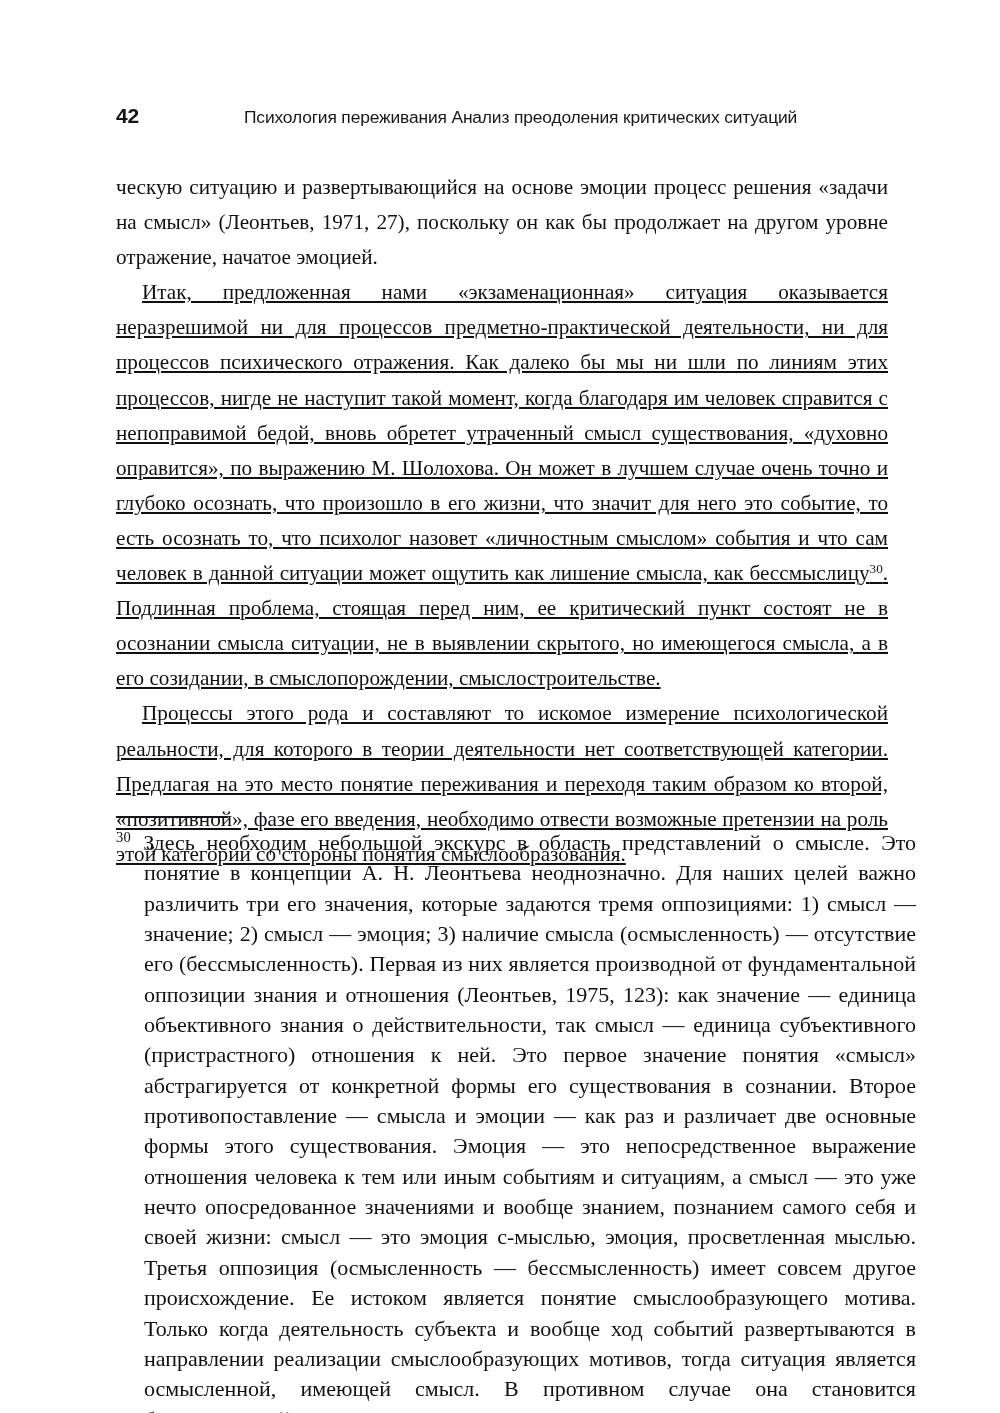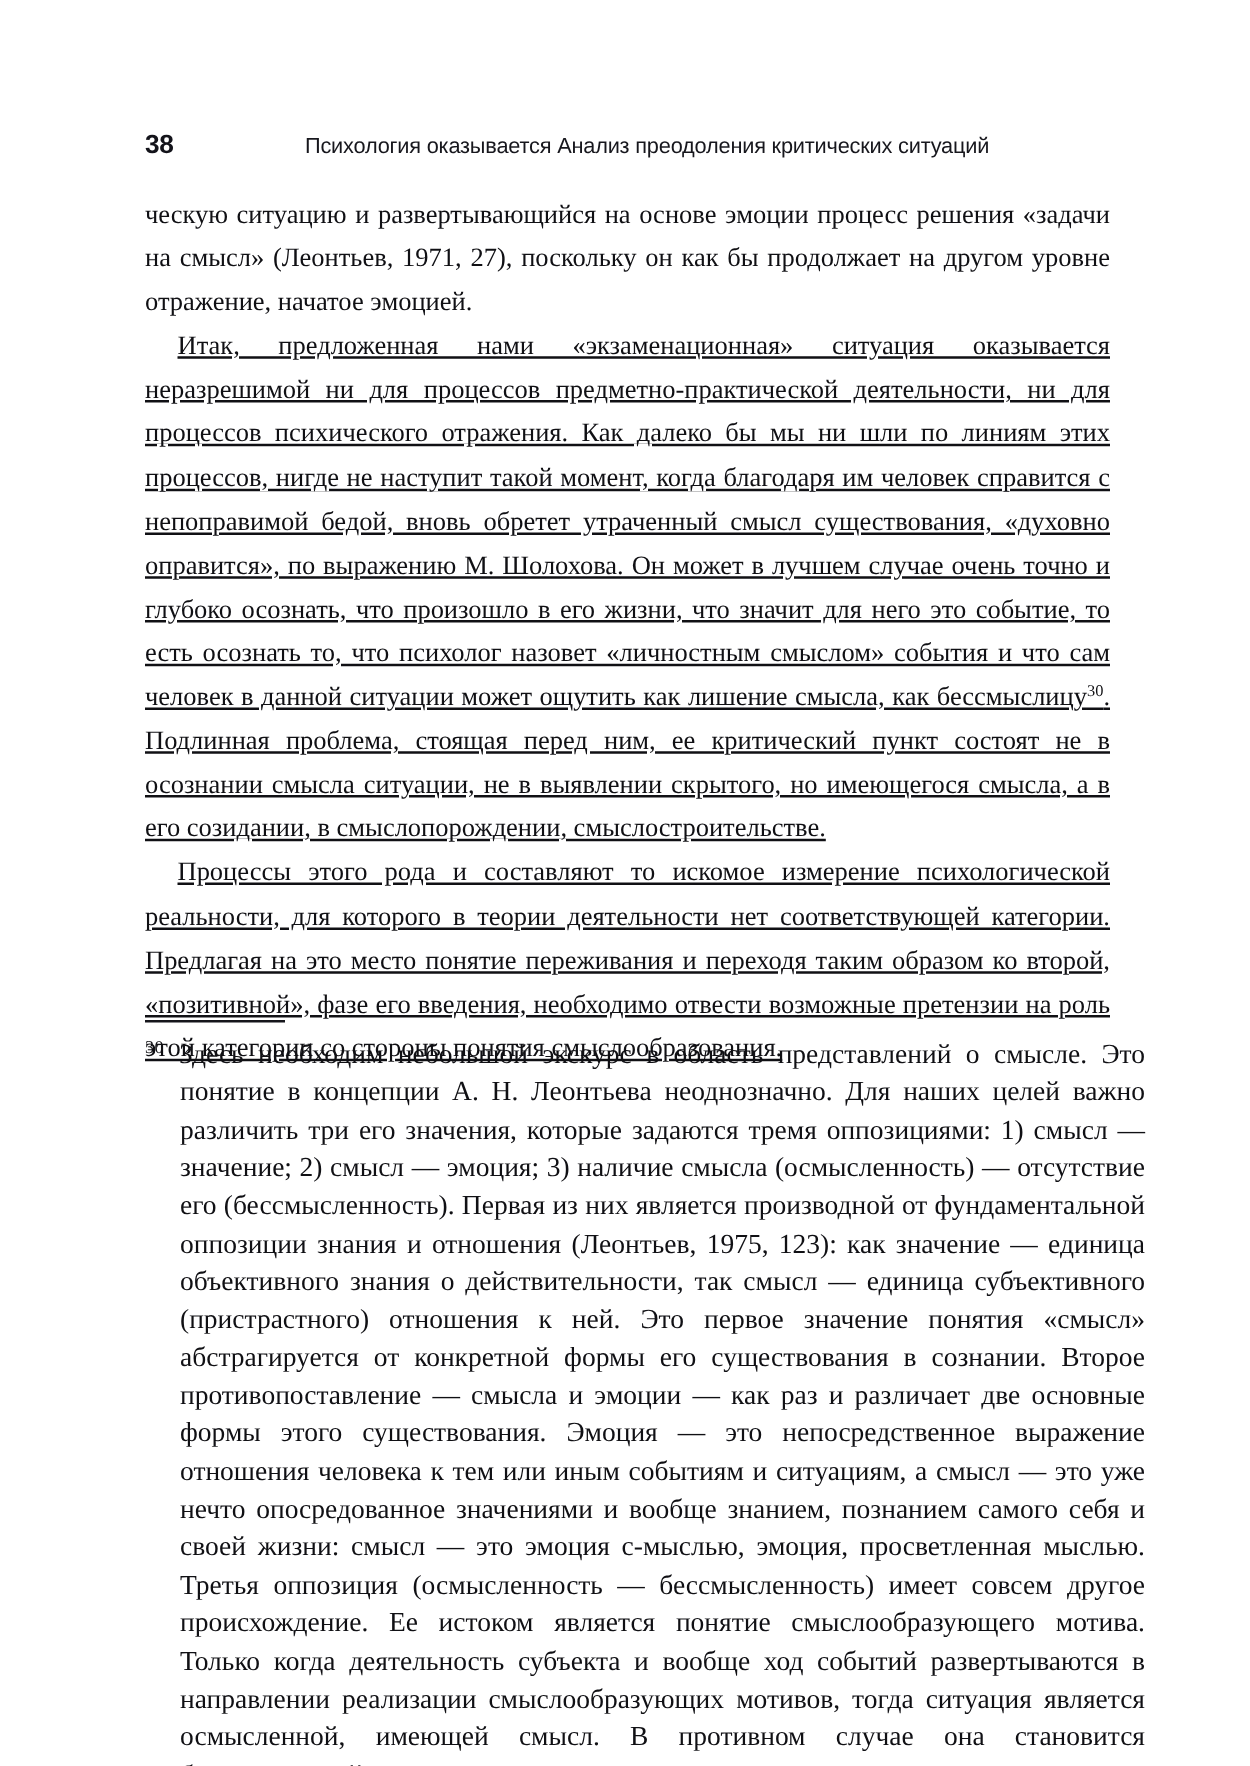--- a/index.html
+++ b/index.html
@@ -50,21 +50,21 @@
     font-size: 17.4px;
     color: #17171d;
     letter-spacing: -0.15px;
     white-space: nowrap;
   }
 
   
   .body-block {
     position: absolute;
     left: 116px;
-    top: 154px;
+    top: 170px;
     width: 772px;
   }
   .body-block p {
     margin: 0;
     font-size: 21.2px;
     line-height: 35.1px;
     text-align: justify;
     text-justify: inter-word;
     text-indent: 0;
     hyphens: none;
@@ -110,22 +110,22 @@
     display: inline-block;
     width: 12px;
   }
 </style>
 </head>
 <body>
 
 <div class="page">
 
   <div class="header">
-    <span class="folio">38</span>
-    <span class="running-title">Психология оказывается Анализ преодоления критических ситуаций</span>
+    <span class="folio">42</span>
+    <span class="running-title">Психология переживания Анализ преодоления критических ситуаций</span>
   </div>
 
   <div class="body-block">
 
     <p>ческую ситуацию и развертывающийся на основе эмоции процесс решения «задачи на смысл» (Леонтьев, 1971, 27), поскольку он как бы продолжает на другом уровне отражение, начатое эмоцией.</p>
 
     <p class="indent"><span>Итак, предложенная нами «экзаменационная» ситуация оказывается неразрешимой ни для процессов предметно-практической деятельности, ни для процессов психического отражения. Как далеко бы мы ни шли по линиям этих процессов, нигде не наступит такой момент, когда благодаря им человек справится с непоправимой бедой, вновь обретет утраченный смысл существования, «духовно оправится», по выражению М. Шолохова. Он может в лучшем случае очень точно и глубоко осознать, что произошло в его жизни, что значит для него это событие, то есть осознать то, что психолог назовет «личностным смыслом» события и что сам человек в данной ситуации может ощутить как лишение смысла, как бессмыслицу</span><sup class="fnref">30</sup><span>. Подлинная проблема, стоящая перед ним, ее критический пункт состоят не в осознании смысла ситуации, не в выявлении скрытого, но имеющегося смысла, а в его созидании, в смыслопорождении, смыслостроительстве.</span></p>
 
     <p class="indent">Процессы этого рода и составляют то искомое измерение психологической реальности, для которого в теории деятельности нет соответствующей категории. Предлагая на это место понятие переживания и переходя таким образом ко второй, «позитивной», фазе его введения, необходимо отвести возможные претензии на роль этой категории со стороны понятия смыслообразования.</p>
 

